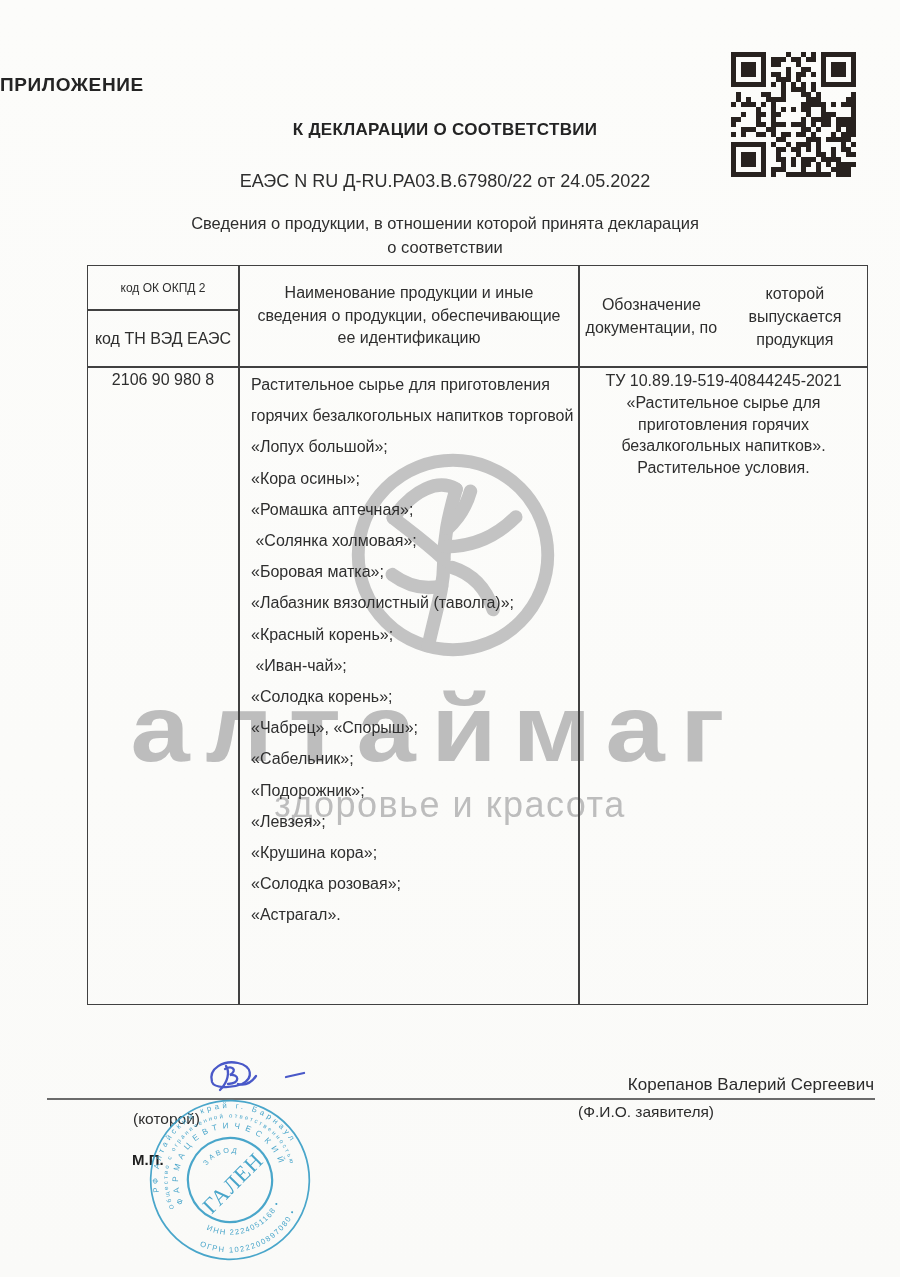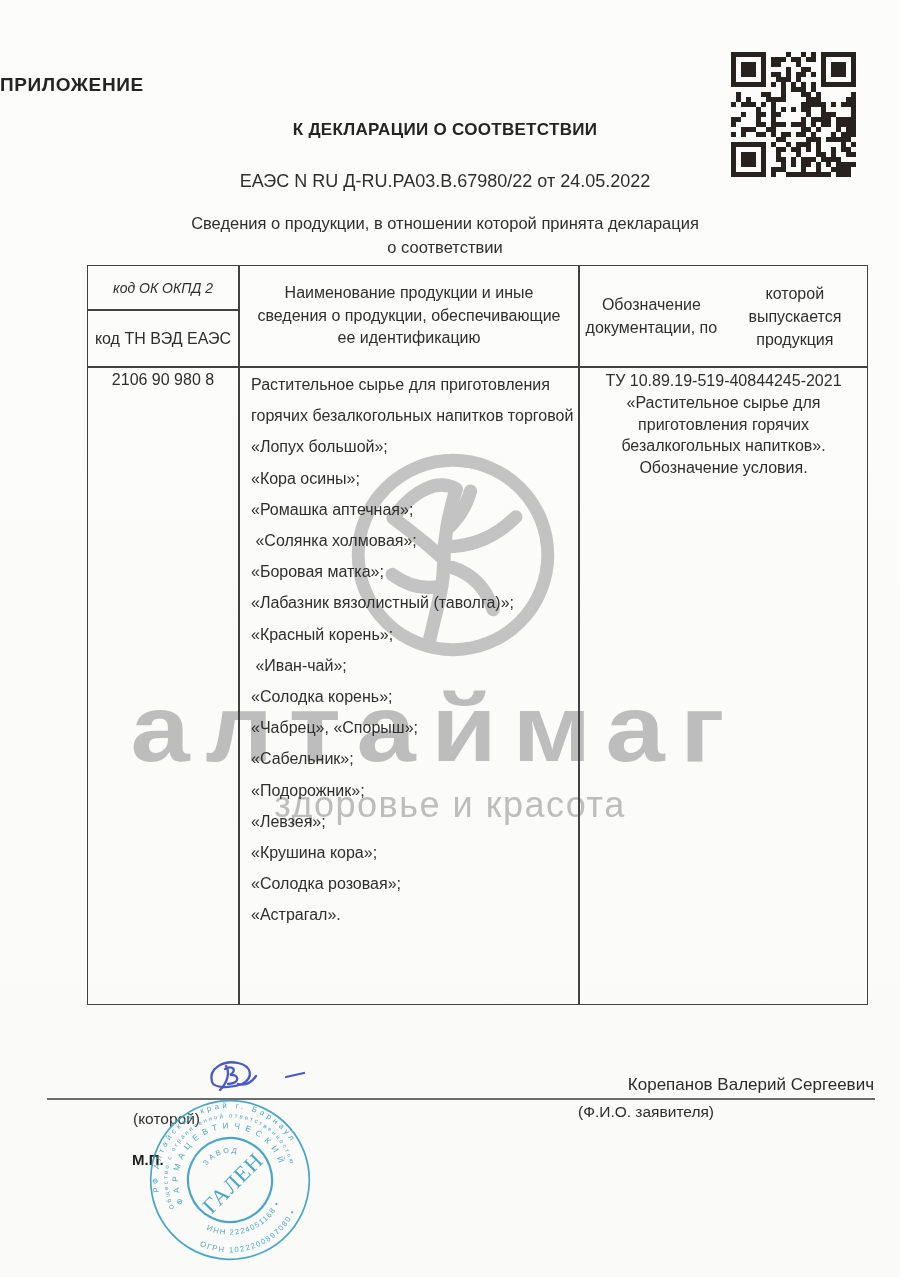--- a/index.html
+++ b/index.html
@@ -24,21 +24,21 @@
   }
   .wm-tagline{left:250px;top:784px;width:400px;text-align:center;font-size:36px;color:#bdbdbd;letter-spacing:1.5px;white-space:nowrap;}
   
   .tbl{left:87px;top:265px;width:779px;height:738px;border:1.7px solid #414141;}
   .vline{position:absolute;top:0;bottom:0;width:1.7px;background:#414141;}
   .vline.v1{left:150px}.vline.v2{left:490px}
   .hline{position:absolute;height:1.7px;background:#414141;}
   .hd-bottom{left:0;right:0;top:100px;}
   .c1-split{left:0;width:150px;top:43px;}
   .cell{position:absolute;color:#2e2e2e;}
-  .c1h-top{left:0;top:0;width:150px;height:44px;display:flex;align-items:center;justify-content:center;font-size:14px;font-style:italic;}
+  .c1h-top{left:0;top:0;width:150px;height:44px;display:flex;align-items:center;justify-content:center;font-size:12px;}
   .c1h-bot{left:0;top:45px;width:150px;height:55px;display:flex;align-items:center;justify-content:center;font-size:16px;}
   .c2h{left:152px;top:0;width:338px;height:100px;display:flex;flex-direction:column;align-items:center;justify-content:center;font-size:16px;line-height:22.5px;}
   .c3h{left:492px;top:0;width:287px;height:100px;display:flex;flex-direction:row;align-items:center;justify-content:center;font-size:16px;line-height:23px;text-align:center;}
   .c1-code{left:0;top:105px;width:150px;text-align:center;font-size:16px;}
   .c2-body{left:163px;top:103px;width:327px;font-size:16px;line-height:31.2px;}
   .c2-body .pl{white-space:pre;}
   .c3-body{left:492px;top:104px;width:287px;text-align:center;font-size:16px;line-height:21.8px;}
   
   .sig-line{left:47px;top:1098px;width:828px;height:1.6px;background:#6b6b6b;}
   .sig-svg{left:198px;top:1056px;}
@@ -438,21 +438,21 @@
       <div class="pl">«Крушина кора»;</div>
       <div class="pl">«Солодка розовая»;</div>
       <div class="pl">«Астрагал».</div>
     </div>
 
     <div class="cell c3-body">
       <div>ТУ 10.89.19-519-40844245-2021</div>
       <div>«Растительное сырье для</div>
       <div>приготовления горячих</div>
       <div>безалкогольных напитков».</div>
-      <div>Обозначение условия.</div>
+      <div>Растительное условия.</div>
     </div>
   </div>
 
   <svg class="abs sig-svg" width="115" height="48" viewBox="0 0 115 48">
     <g fill="none" stroke="#3a4bc4" stroke-width="2.3" stroke-linecap="round" opacity="0.92">
       <path d="M14 26 C10 12, 26 4, 40 7 C54 10, 56 22, 44 28 C32 33, 16 32, 14 26 Z"></path>
       <path d="M28 10 C32 16, 30 26, 22 34"></path>
       <path d="M27 13 c7 -4 13 1 5 6 c9 -1 11 8 -2 9"></path>
       <path d="M40 28 C48 30, 54 26, 58 20"></path>
       <path d="M88 21 l18 -4"></path>

